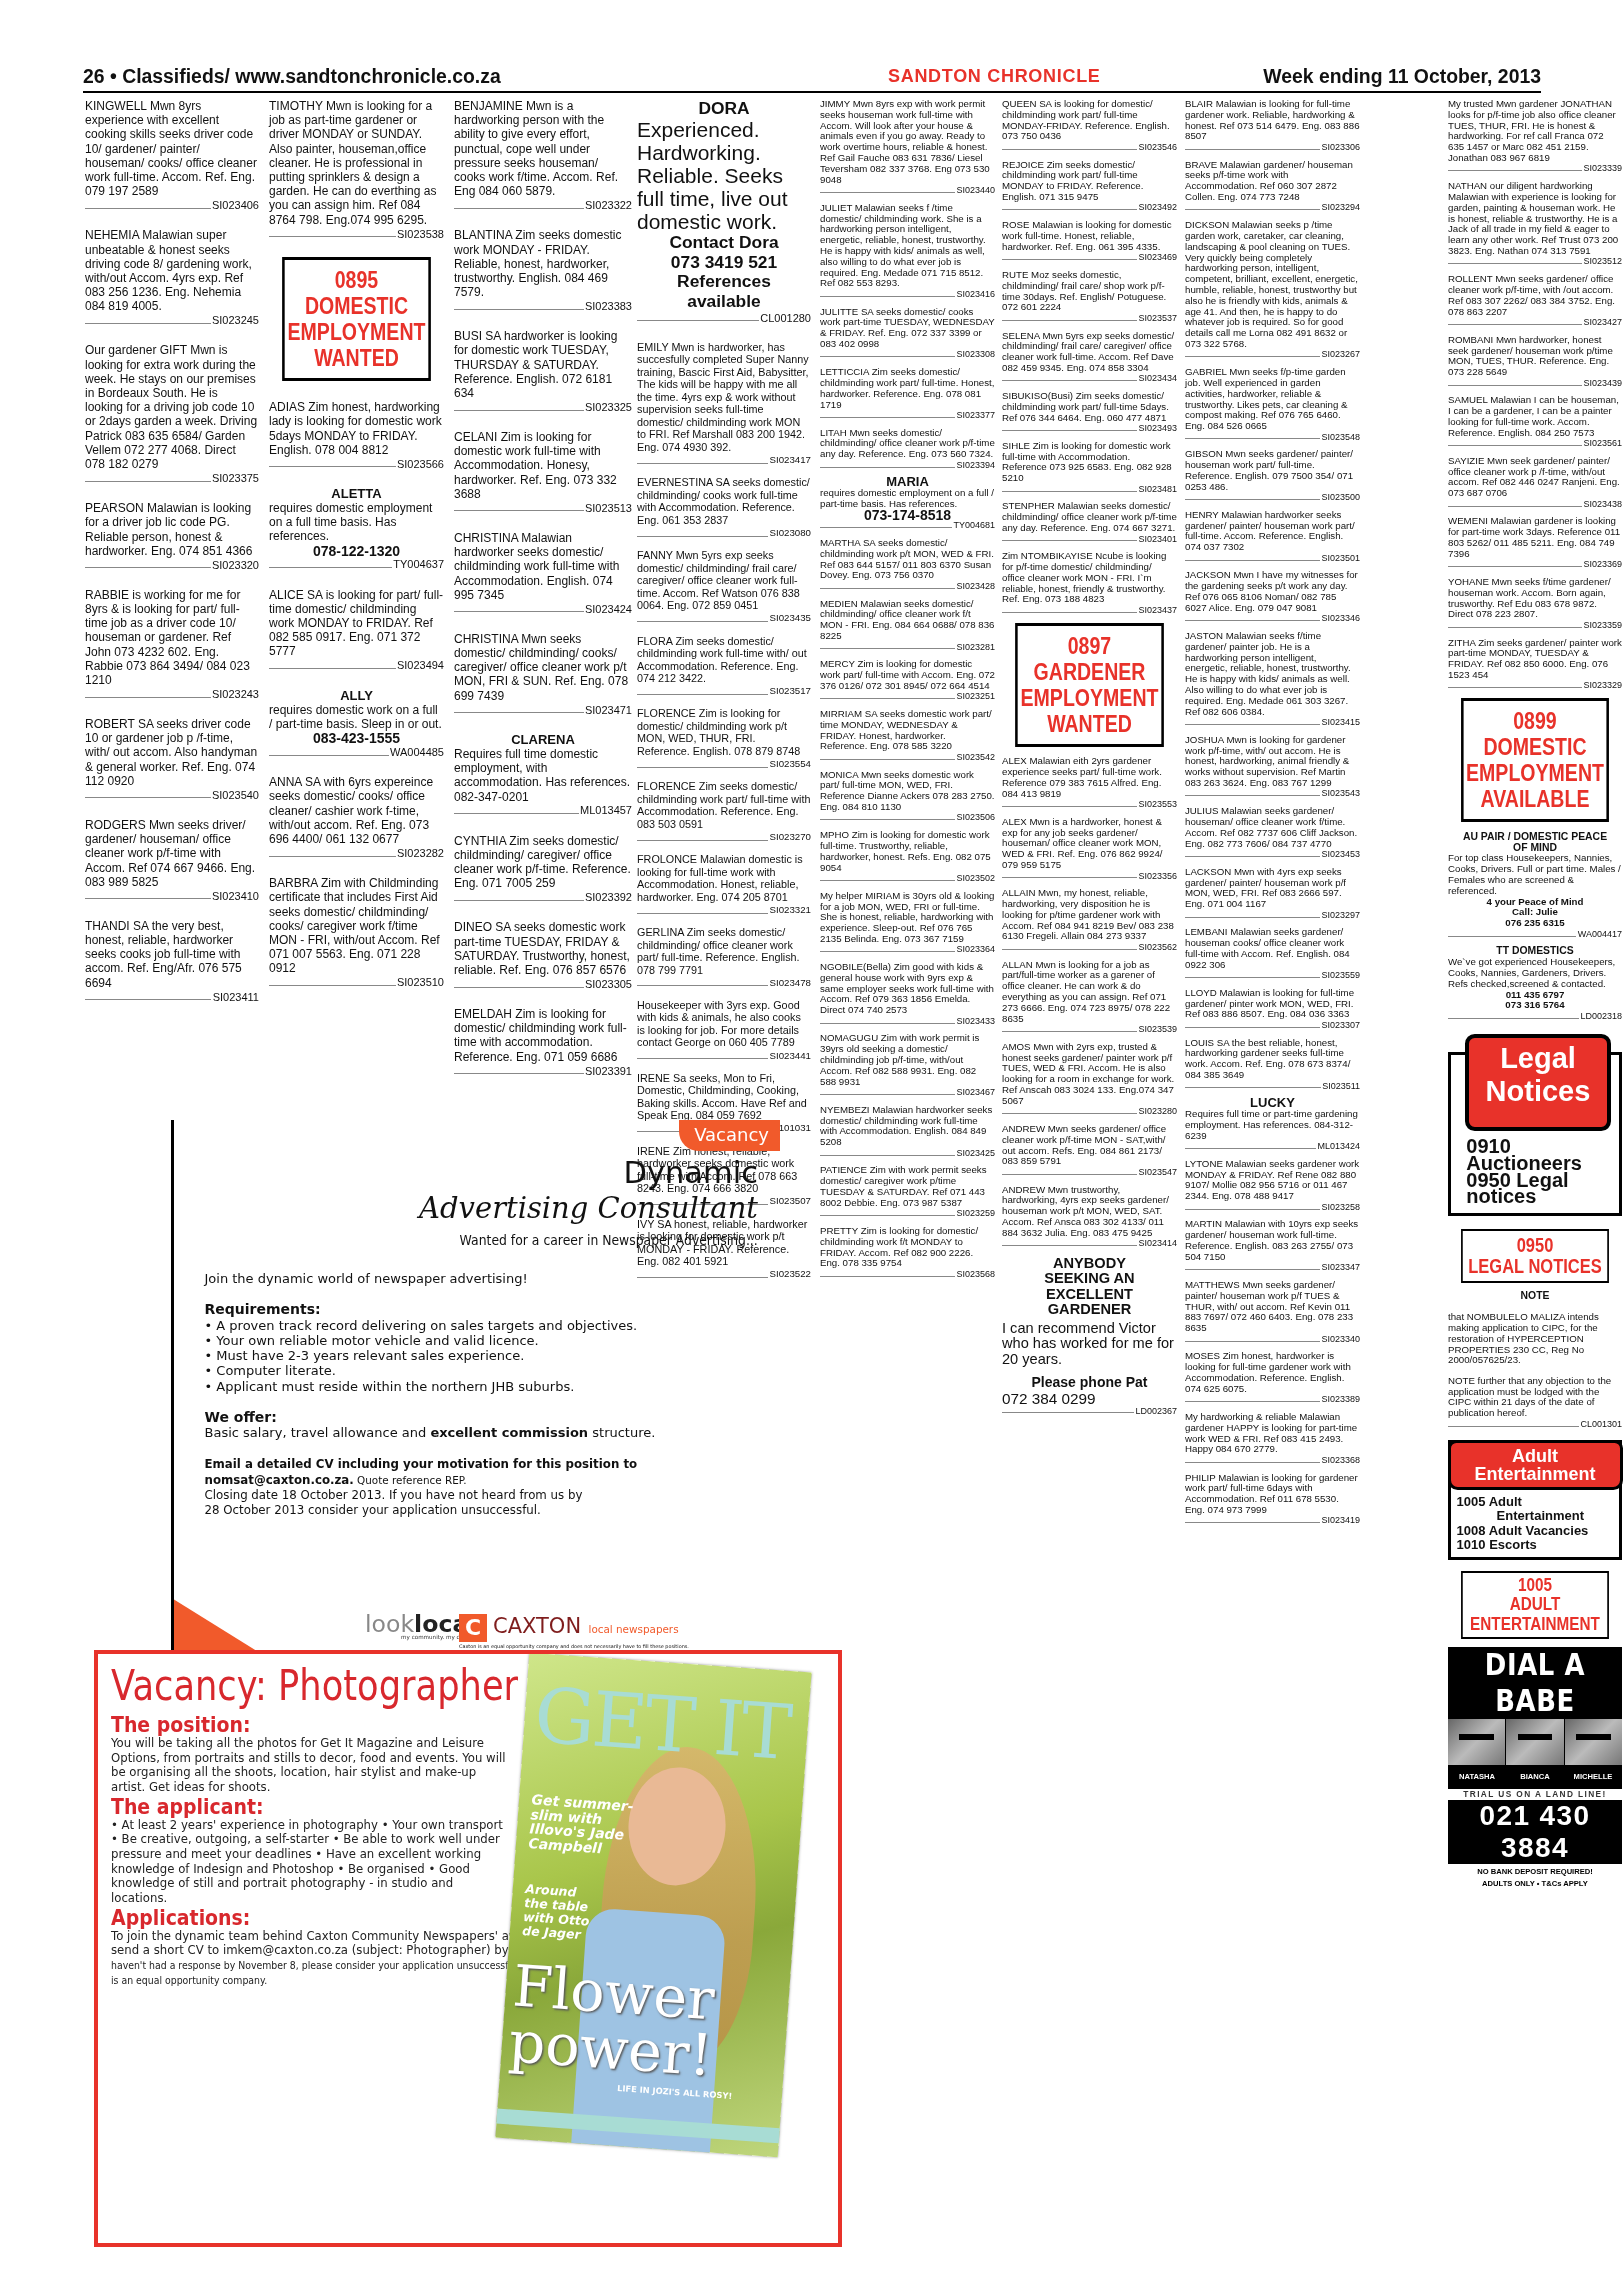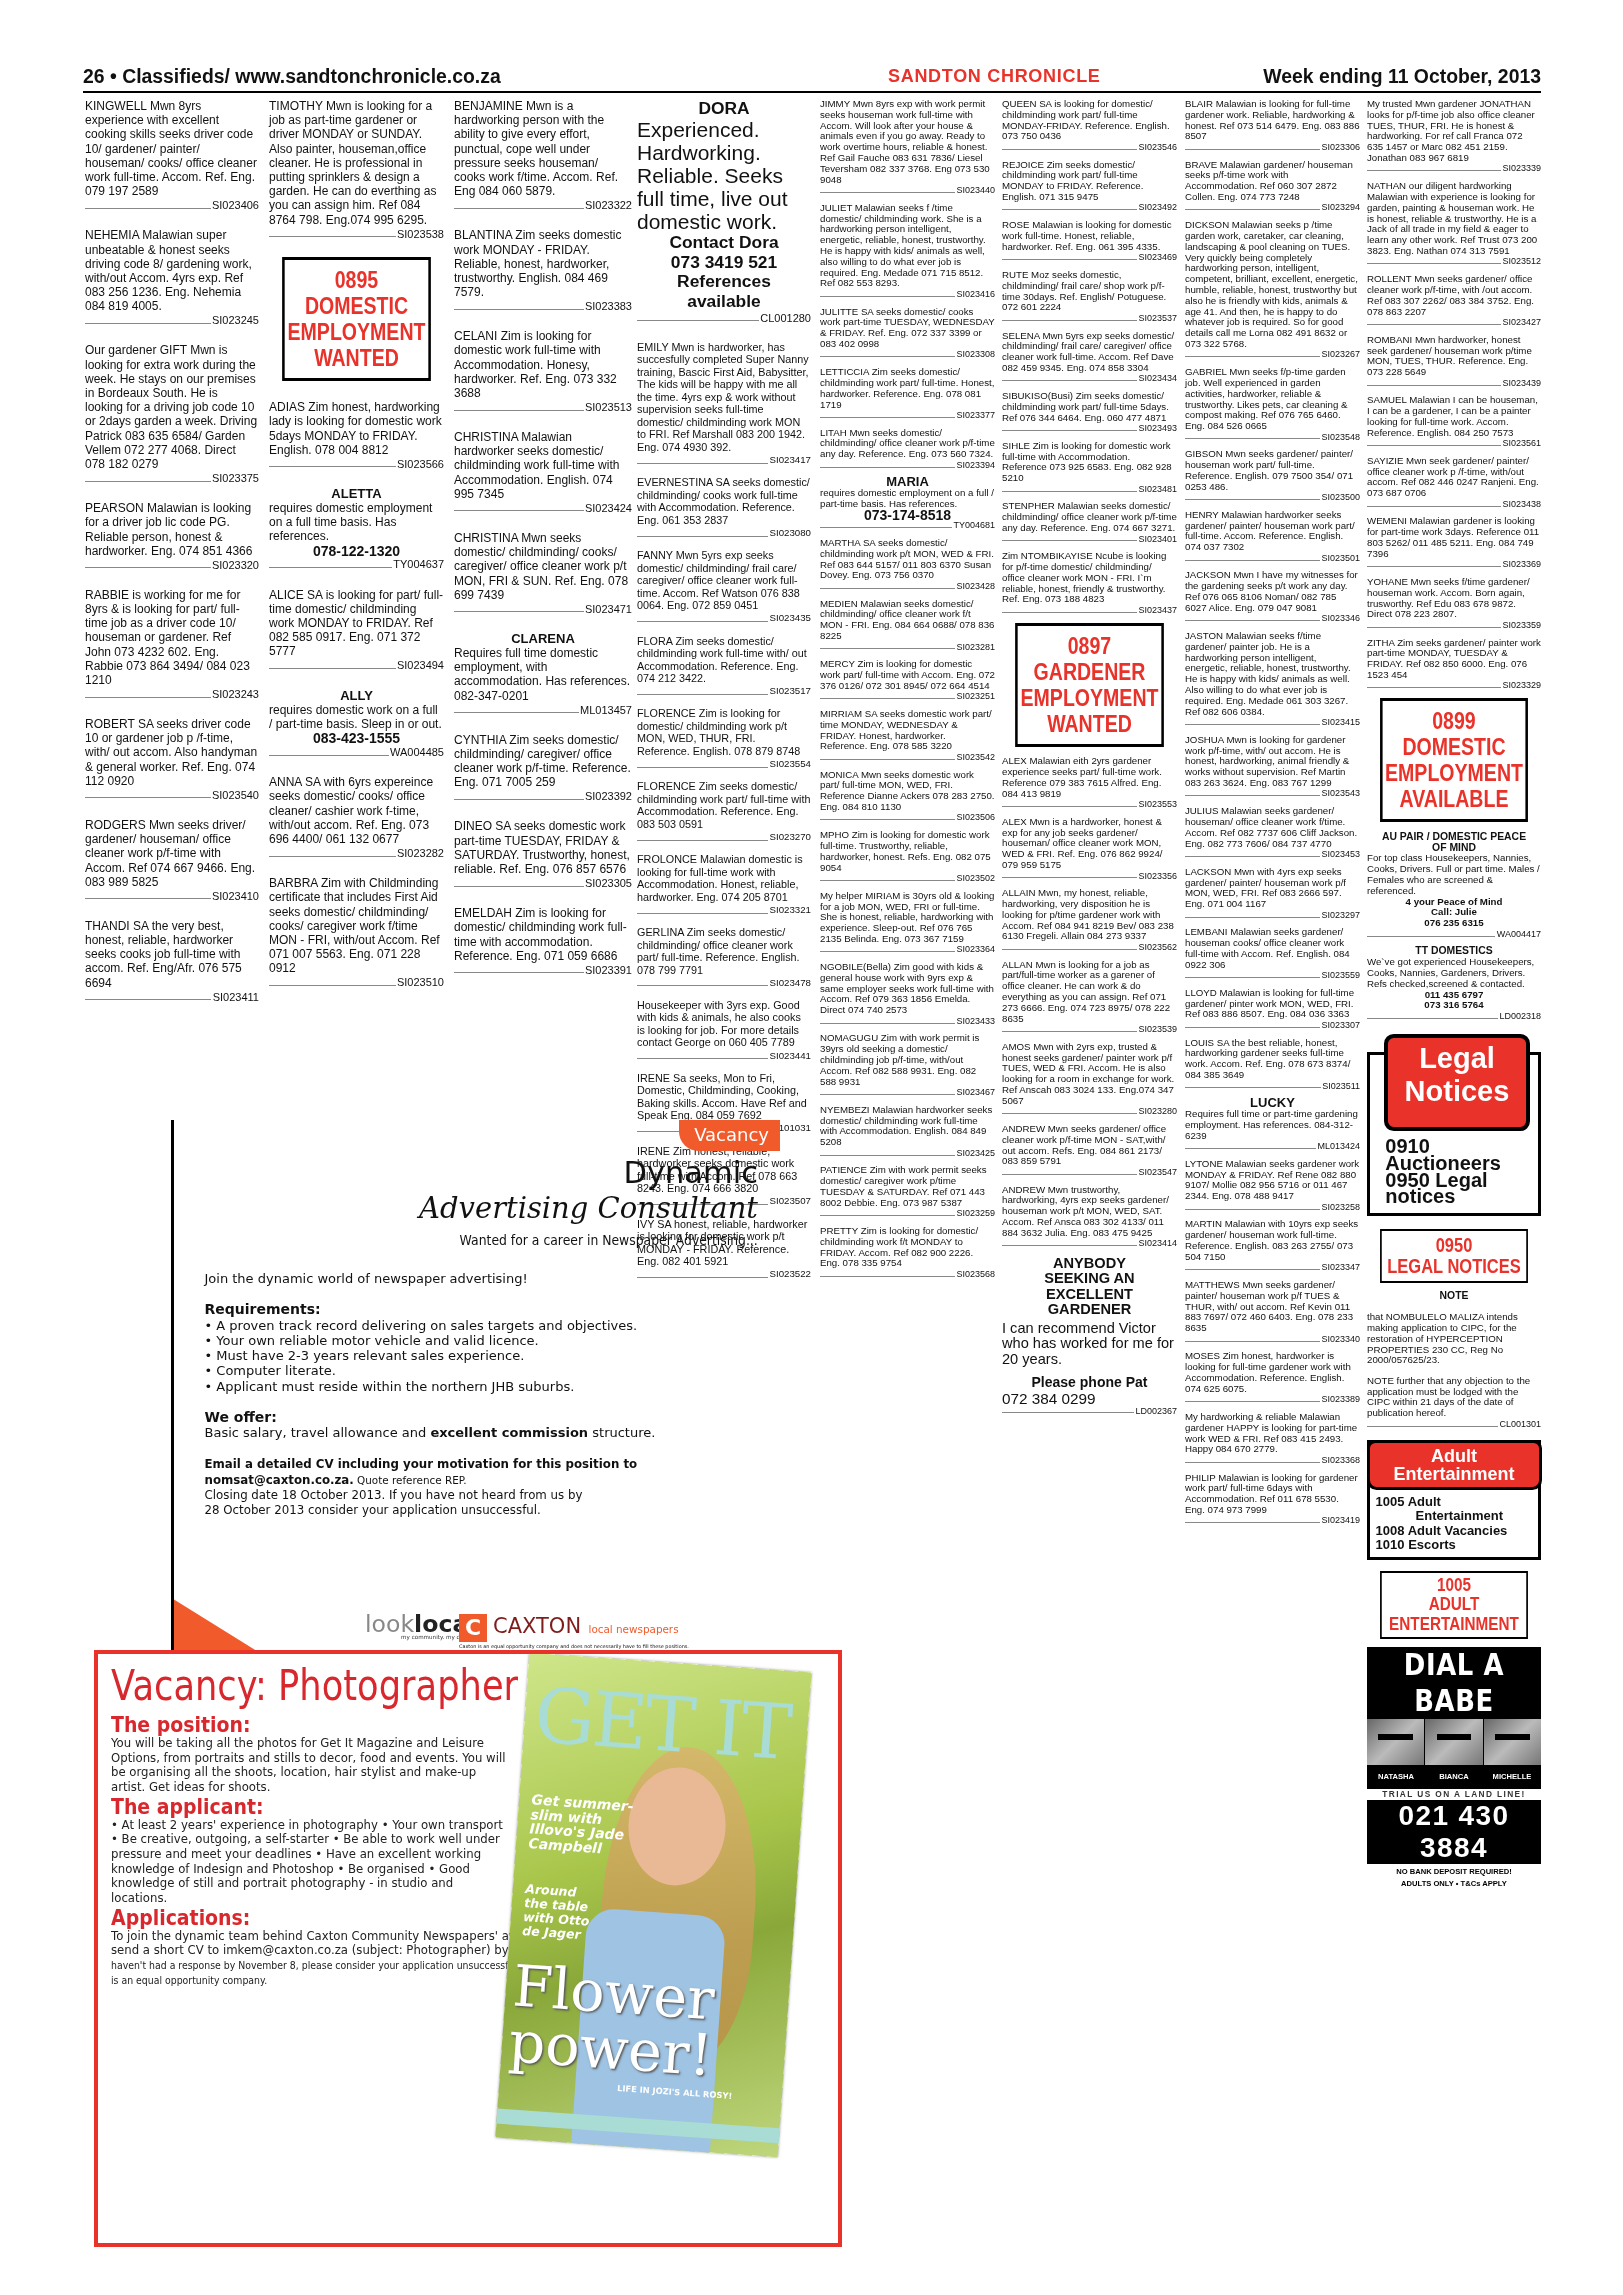--- a/index.html
+++ b/index.html
@@ -166,20 +166,24 @@
 <div class="col" id="c3" style="left:454px;top:99px;width:178px">
     <div class="ad">
       <div>BENJAMINE Mwn is a hardworking person with the ability to give every effort, punctual, cope well under pressure seeks houseman/ cooks work f/time. Accom. Ref. Eng 084 060 5879.</div>
       <div class="code">SI023322</div>
     </div>
     <div class="ad">
       <div>BLANTINA Zim seeks domestic work MONDAY - FRIDAY. Reliable, honest, hardworker, trustworthy. English. 084 469 7579.</div>
       <div class="code">SI023383</div>
     </div>
     <div class="ad">
+      <div>BUSI SA hardworker is looking for domestic work TUESDAY, THURSDAY &amp; SATURDAY. Reference. English. 072 6181 634</div>
+      <div class="code">SI023325</div>
+    </div>
+    <div class="ad">
       <div>CELANI Zim is looking for domestic work full-time with Accommodation. Honesy, hardworker. Ref. Eng. 073 332 3688</div>
       <div class="code">SI023513</div>
     </div>
     <div class="ad">
       <div>CHRISTINA Malawian hardworker seeks domestic/ childminding work full-time with Accommodation. English. 074 995 7345</div>
       <div class="code">SI023424</div>
     </div>
     <div class="ad">
       <div>CHRISTINA Mwn seeks domestic/ childminding/ cooks/ caregiver/ office cleaner work p/t MON, FRI &amp; SUN. Ref. Eng. 078 699 7439</div>
       <div class="code">SI023471</div>
@@ -512,21 +516,21 @@
     <div class="ad">
       <div>My hardworking &amp; reliable Malawian gardener HAPPY is looking for part-time work WED &amp; FRI. Ref 083 415 2493. Happy 084 670 2779.</div>
       <div class="code">SI023368</div>
     </div>
     <div class="ad">
       <div>PHILIP Malawian is looking for gardener work part/ full-time 6days with Accommodation. Ref 011 678 5530. Eng. 074 973 7999</div>
       <div class="code">SI023419</div>
     </div>
   </div>
 
-<div class="col xtight" style="left:1367px;top:99px;width:174px">
+<div class="col xtight" style="left:1448px;top:99px;width:174px">
   <div id="c8">
       <div class="ad">
         <div>My trusted Mwn gardener JONATHAN looks for p/f-time job also office cleaner TUES, THUR, FRI. He is honest &amp; hardworking. For ref call Franca 072 635 1457 or Marc 082 451 2159. Jonathan 083 967 6819</div>
         <div class="code">SI023339</div>
       </div>
       <div class="ad">
         <div>NATHAN our diligent hardworking Malawian with experience is looking for garden, painting &amp; houseman work. He is honest, reliable &amp; trustworthy. He is a Jack of all trade in my field &amp; eager to learn any other work. Ref Trust 073 200 3823. Eng. Nathan 074 313 7591</div>
         <div class="code">SI023512</div>
       </div>
       <div class="ad">

